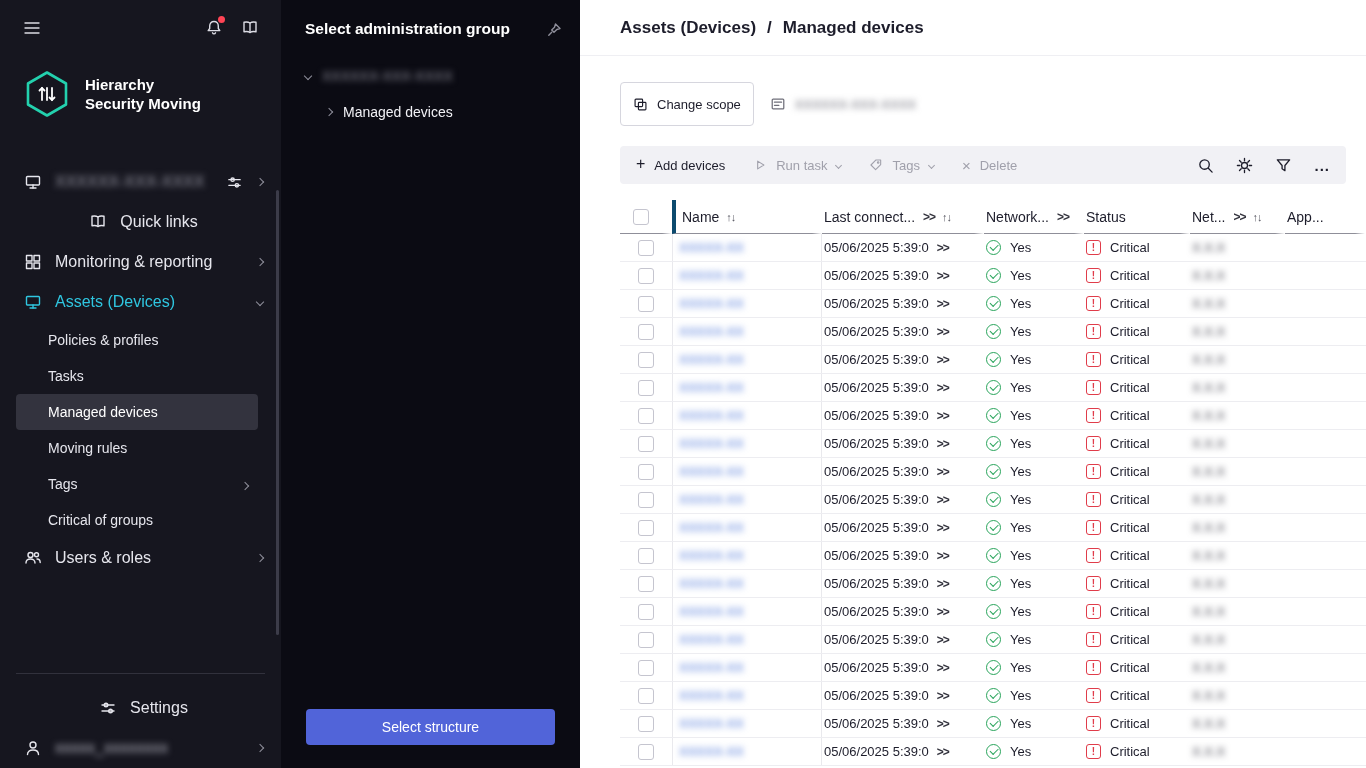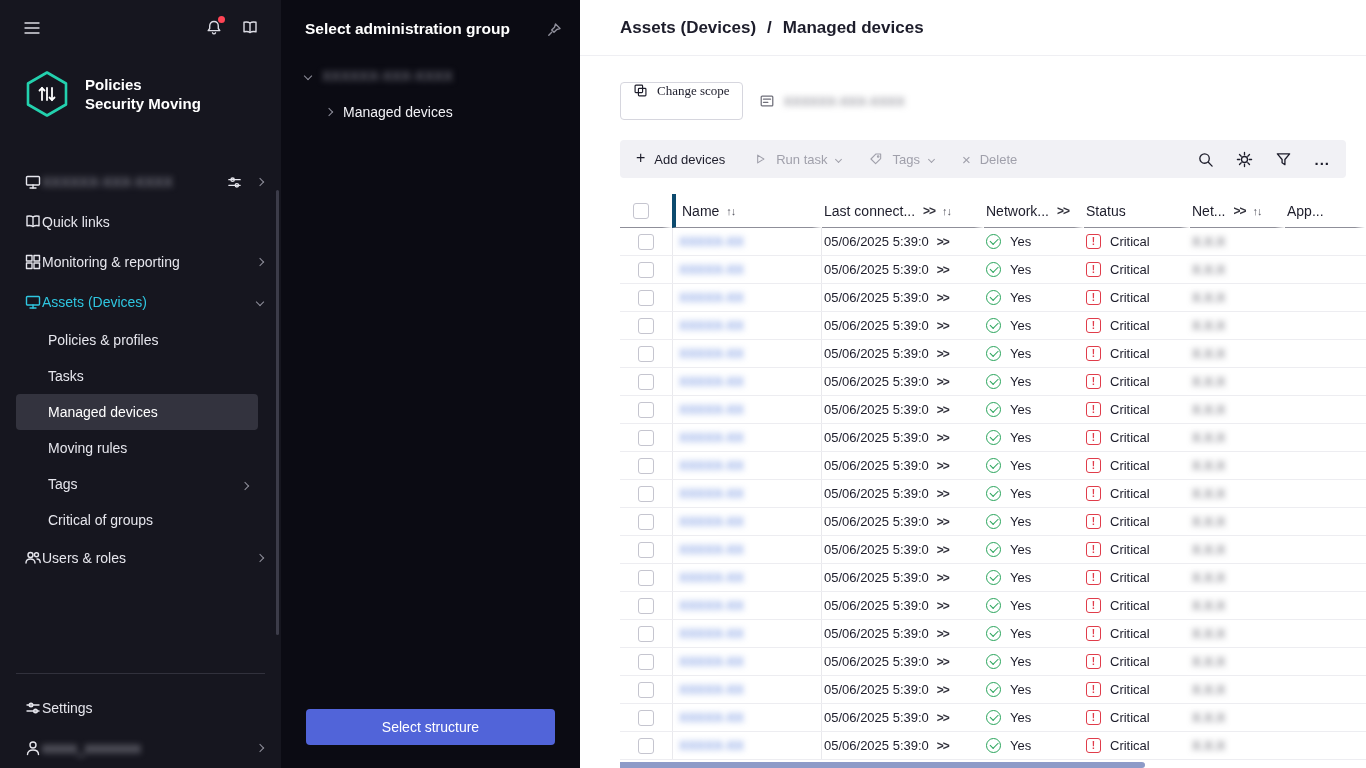--- a/index.html
+++ b/index.html
@@ -20,21 +20,21 @@
   .sidebar { width:281px; flex:0 0 281px; background:#16161f; color:#e6e6ed; display:flex; flex-direction:column; position:relative; }
   .topbar { height:56px; display:flex; align-items:center; justify-content:space-between; padding:0 22px 0 23px; flex:0 0 auto; }
   .topbar-right { display:flex; align-items:center; gap:18px; }
   .icon-btn { color:#dcdce4; position:relative; cursor:pointer; background:none; border:none; }
   .notif-dot { position:absolute; top:-3px; right:-2px; width:7px; height:7px; border-radius:50%; background:#ff4455; }
 
   .brand { display:flex; align-items:center; gap:14px; padding:14px 22px 10px 23px; flex:0 0 auto; }
   .brand-text { font-size:15px; font-weight:bold; line-height:1.3; color:#fff; }
 
   .nav { flex:1 1 auto; padding-top:34px; display:flex; flex-direction:column; overflow:hidden; }
-  .nav-item { height:40px; flex:0 0 40px; display:flex; align-items:center; padding:0 18px 0 24px; font-size:14px; cursor:pointer; }
+  .nav-item { height:40px; flex:0 0 40px; display:flex; align-items:center; gap:13px; padding:0 18px 0 24px; font-size:16px; cursor:pointer;justify-content:center; }
   .nav-item .trail { margin-left:auto; display:flex; align-items:center; gap:14px; }
   .nav-item.active { color:#2fc6e0; }
   .sub-item { height:36px; flex:0 0 36px; display:flex; align-items:center; margin:0 23px 0 16px; padding:0 10px 0 32px; border-radius:4px; font-size:14px; cursor:pointer; }
   .sub-item .trail { margin-left:auto; }
   .sub-item.selected { background:#33333e; color:#fff; }
   .nav-divider { height:1px; background:#31313c; margin:16px 16px 14px; flex:0 0 1px; }
   .nav-spacer { flex:1 1 auto; }
   .side-scrollbar { position:absolute; right:2px; top:190px; width:3px; height:445px; border-radius:2px; background:#3c3c49; }
 
   
@@ -47,21 +47,21 @@
   .gp-footer { margin-top:auto; padding:0 25px 23px; }
   .btn-primary { width:100%; height:36px; background:#5164d9; color:#fff; border:none; border-radius:4px; font-size:14px; font-family:inherit; cursor:pointer; }
 
   
   .main { flex:1 1 auto; min-width:0; background:#fff; display:flex; flex-direction:column; }
   .main-header { height:56px; flex:0 0 56px; display:flex; align-items:center; gap:11px; padding-left:40px; font-size:17px; font-weight:bold; border-bottom:1px solid #efeff3; }
   .crumb-link { cursor:pointer; }
   .crumb-sep { color:#1d1d2b; }
 
   .scope-row { display:flex; align-items:center; gap:16px; margin:26px 0 0 40px; flex:0 0 auto; }
-  .btn-scope { display:flex; align-items:flex-start; gap:9px; height:38px; padding:0 12px; font-size:13px; color:#1d1d2b; background:#fff; border:1px solid #d6d6de; border-radius:4px; cursor:pointer; font-family:Liberation Serif, serif; }
+  .btn-scope { display:flex; align-items:center; gap:9px; height:44px; padding:0 12px; font-size:13px; color:#1d1d2b; background:#fff; border:1px solid #d6d6de; border-radius:4px; cursor:pointer; font-family:Liberation Sans, sans-serif; }
   .server-chip { display:flex; align-items:center; gap:9px; color:#6f6f7a; font-size:13px; cursor:pointer; }
 
   .toolbar { margin:20px 20px 0 40px; height:38px; flex:0 0 38px; background:#f1f1f5; border-radius:4px; display:flex; align-items:center; padding:0 16px; gap:28px; font-size:13px; }
   .tbtn { display:flex; align-items:center; gap:9px; color:#1d1d2b; background:none; border:none; font-size:13px; font-family:inherit; cursor:pointer; }
   .tbtn.disabled { color:#a0a0ab; cursor:default; }
   .tbtn .plus { font-size:16px; line-height:1; margin-top:-2px; }
   .tbtn .x { font-size:15px; line-height:1; }
   .toolbar-right { margin-left:auto; display:flex; align-items:center; gap:22px; color:#1d1d2b; }
   .toolbar-right .icon-btn { color:#1d1d2b; }
   .more-dots { font-size:15px; font-weight:bold; letter-spacing:1px; }
@@ -133,21 +133,21 @@
       <polygon points="24,2.5 43,13.5 43,34.5 24,45.5 5,34.5 5,13.5" fill="none" stroke="#23d1ae" stroke-width="2.6" stroke-linejoin="round"></polygon>
       <g stroke="#fff" stroke-width="1.8" stroke-linecap="round" fill="none">
         <line x1="19" y1="18" x2="19" y2="30"></line>
           <path d="M16.5 20.5 19 18l2.5 2.5"></path>
         <line x1="29" y1="18" x2="29" y2="30"></line>
           <path d="M26.5 27.5 29 30l2.5-2.5"></path>
         <line x1="24" y1="18" x2="24" y2="30"></line>
       </g>
     </svg>
     <div class="brand-text">
-      <div>Policies</div>
+      <div>Hierarchy</div>
       <div>Security Moving</div>
     </div>
   </div>
 
   <div class="nav">
     <div class="nav-item">
       <svg class="icon" width="18" height="18" viewBox="0 0 18 18">
           <rect x="2.5" y="3.5" width="13" height="8.5" rx="1"></rect>
           <line x1="9" y1="12" x2="9" y2="15"></line>
           <line x1="6" y1="15" x2="12" y2="15"></line>

